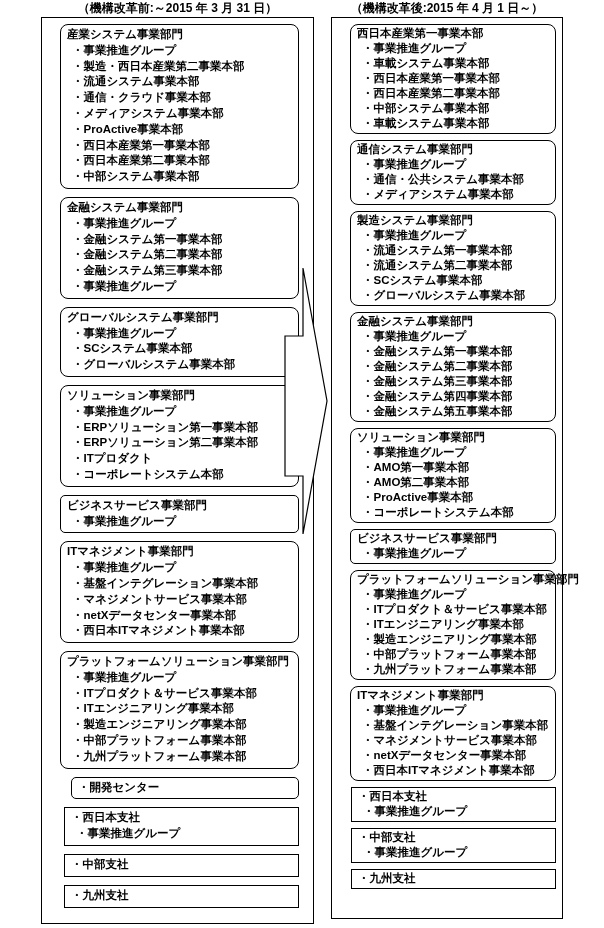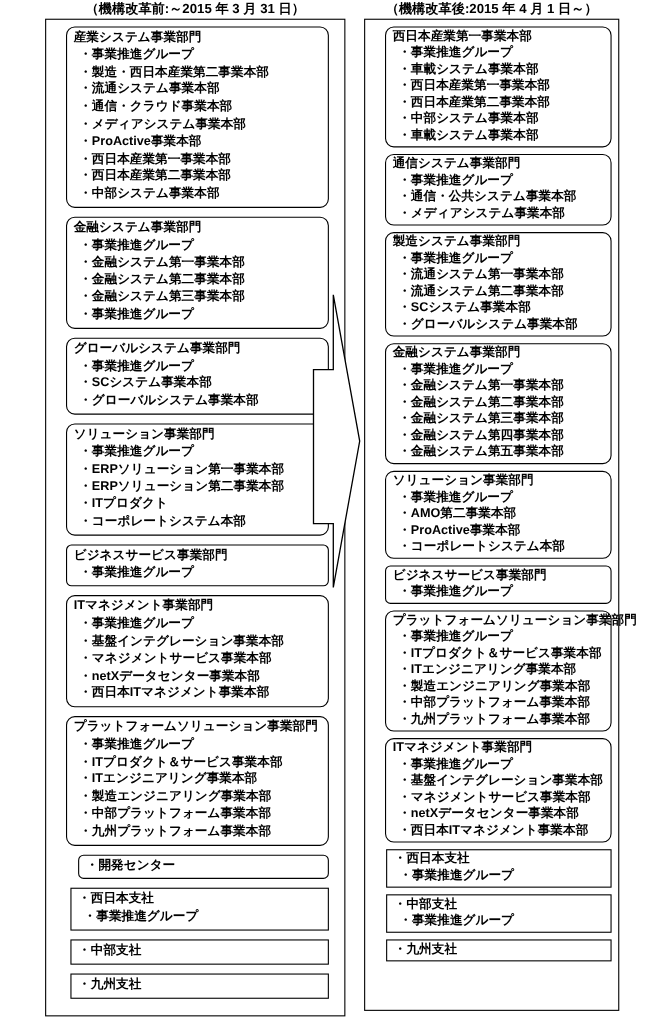--- a/index.html
+++ b/index.html
@@ -167,20 +167,21 @@
   <div class="box-item">・事業推進グループ</div>
           <div class="box-item">・金融システム第一事業本部</div>
           <div class="box-item">・金融システム第二事業本部</div>
           <div class="box-item">・金融システム第三事業本部</div>
           <div class="box-item">・金融システム第四事業本部</div>
           <div class="box-item">・金融システム第五事業本部</div>
         </div>
         <div class="box dept">
     <div class="box-header">ソリューション事業部門</div>
   <div class="box-item">・事業推進グループ</div>
+          <div class="box-item">・AMO第一事業本部</div>
           <div class="box-item">・AMO第二事業本部</div>
           <div class="box-item">・ProActive事業本部</div>
           <div class="box-item">・コーポレートシステム本部</div>
         </div>
         <div class="box flat">
     <div class="box-header">ビジネスサービス事業部門</div>
   <div class="box-item">・事業推進グループ</div>
         </div>
         <div class="box dept">
     <div class="box-header">プラットフォームソリューション事業部門</div>

